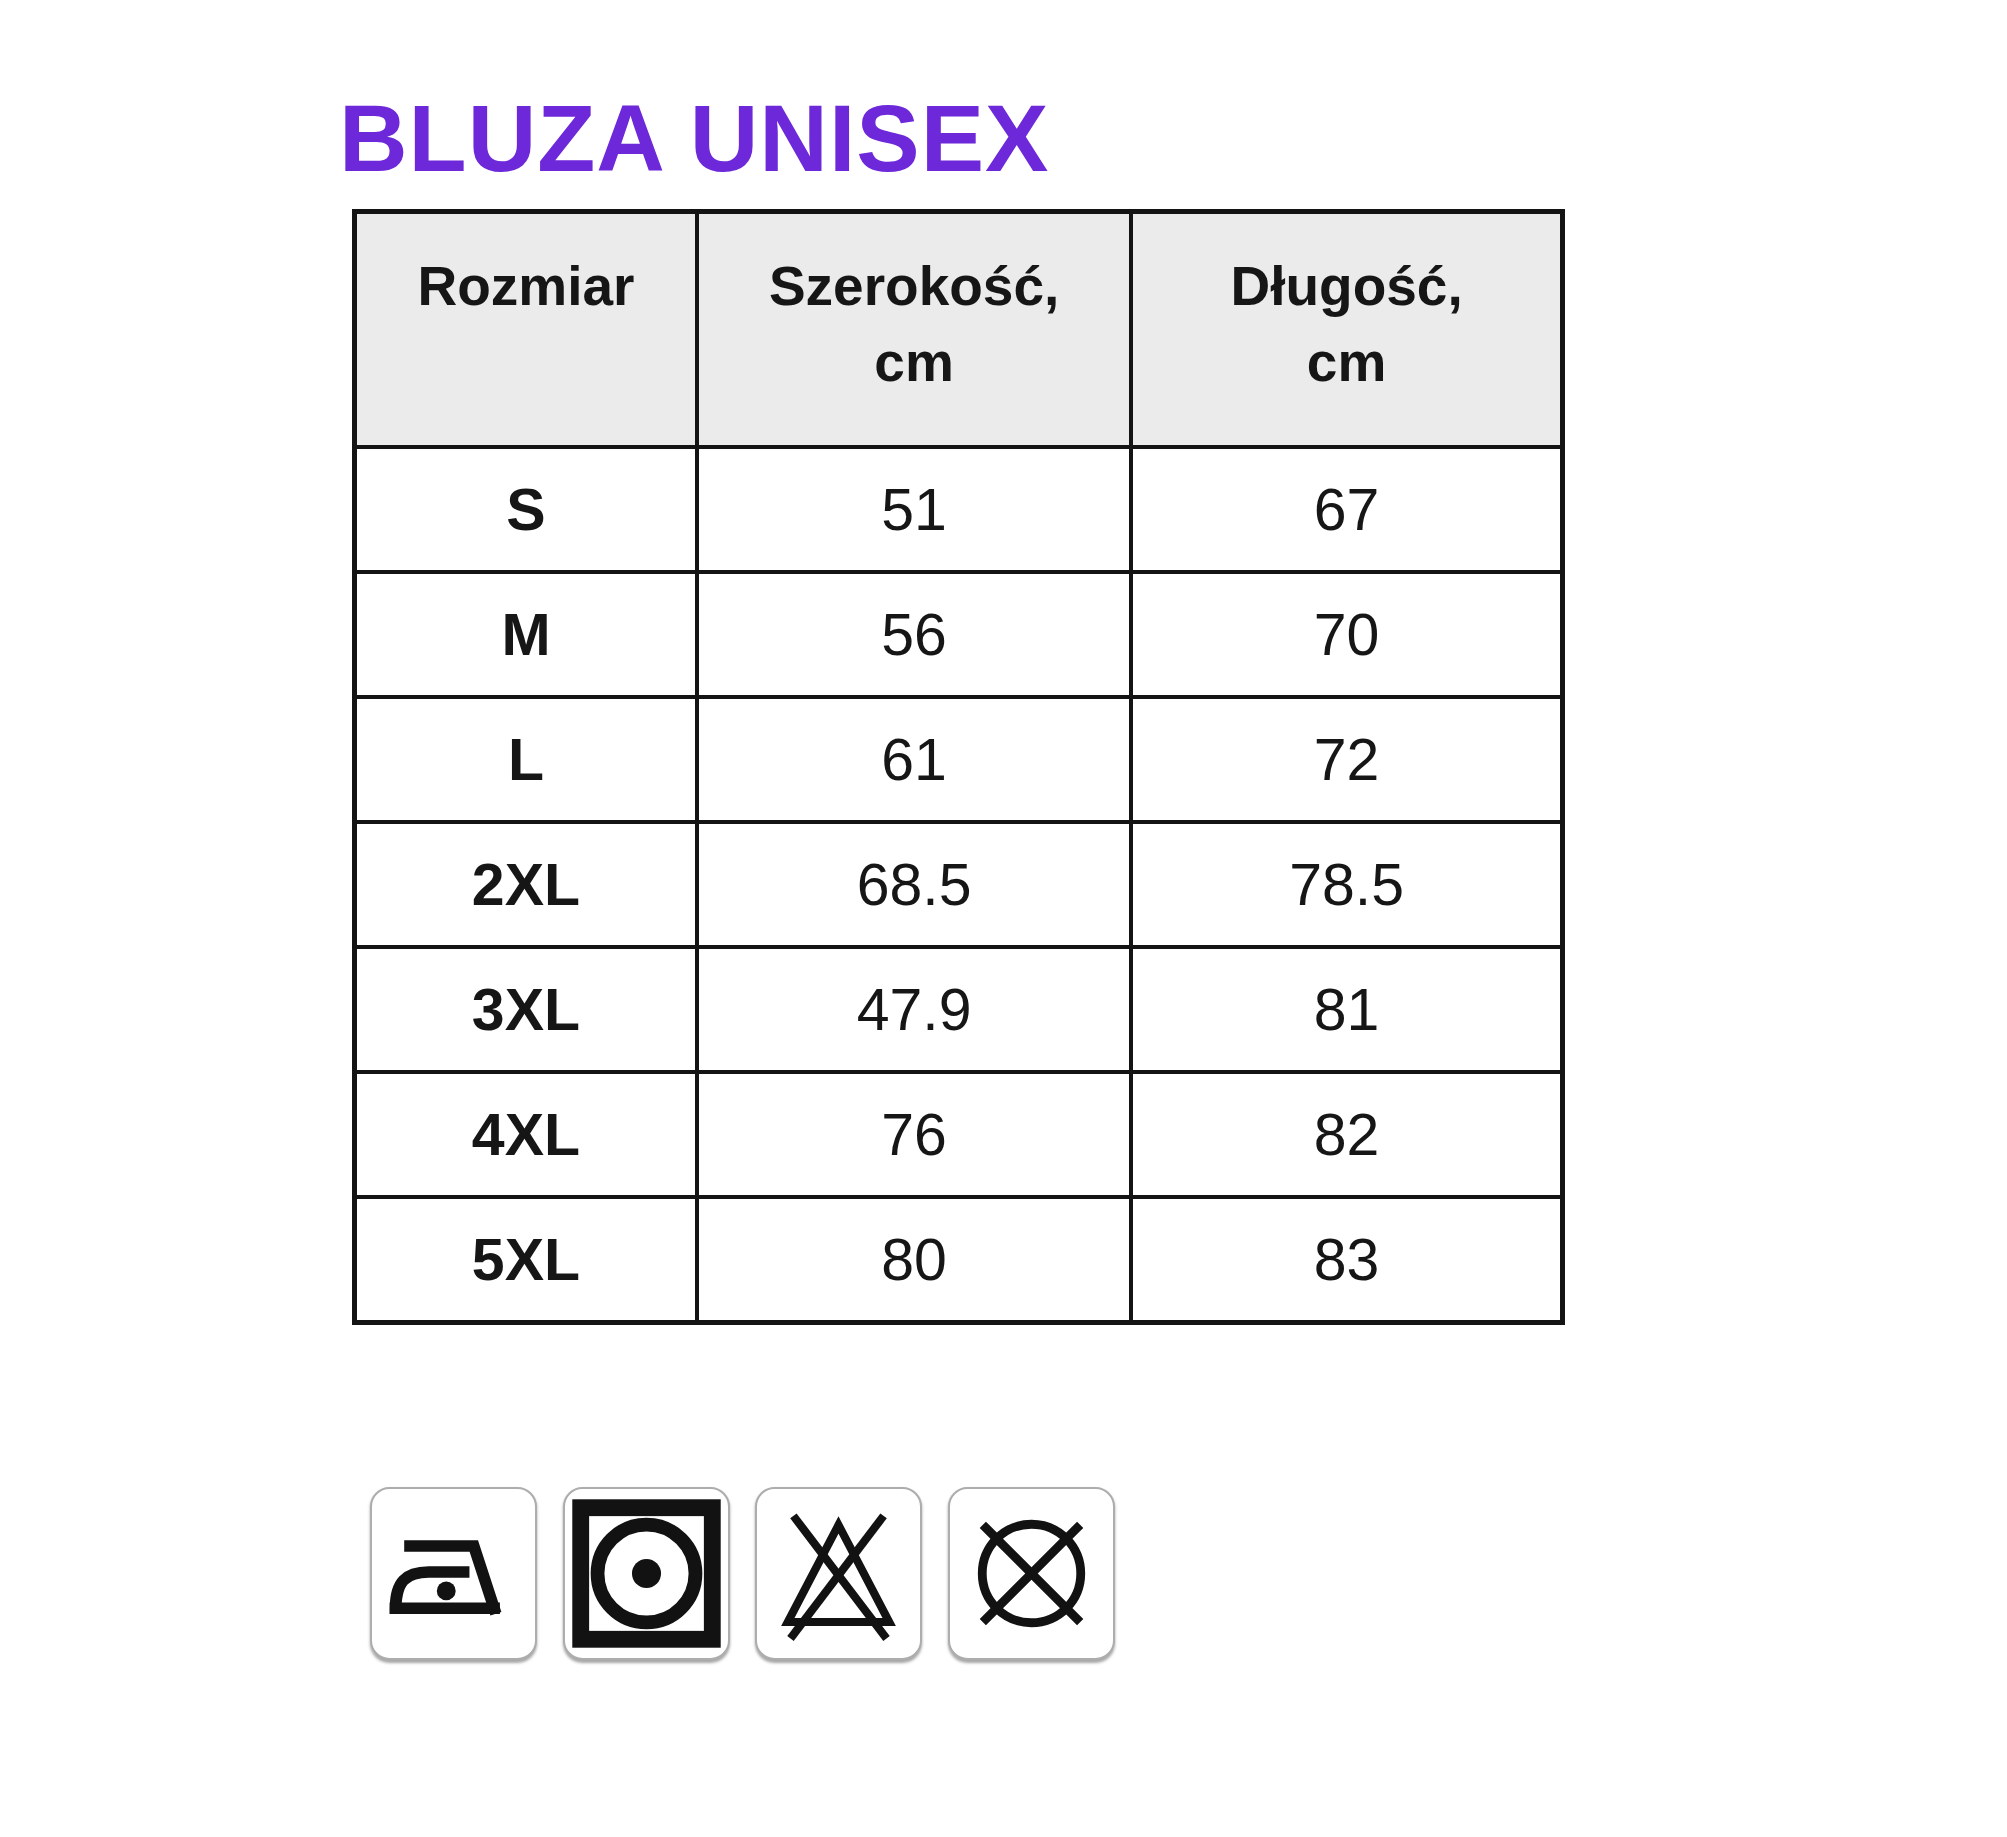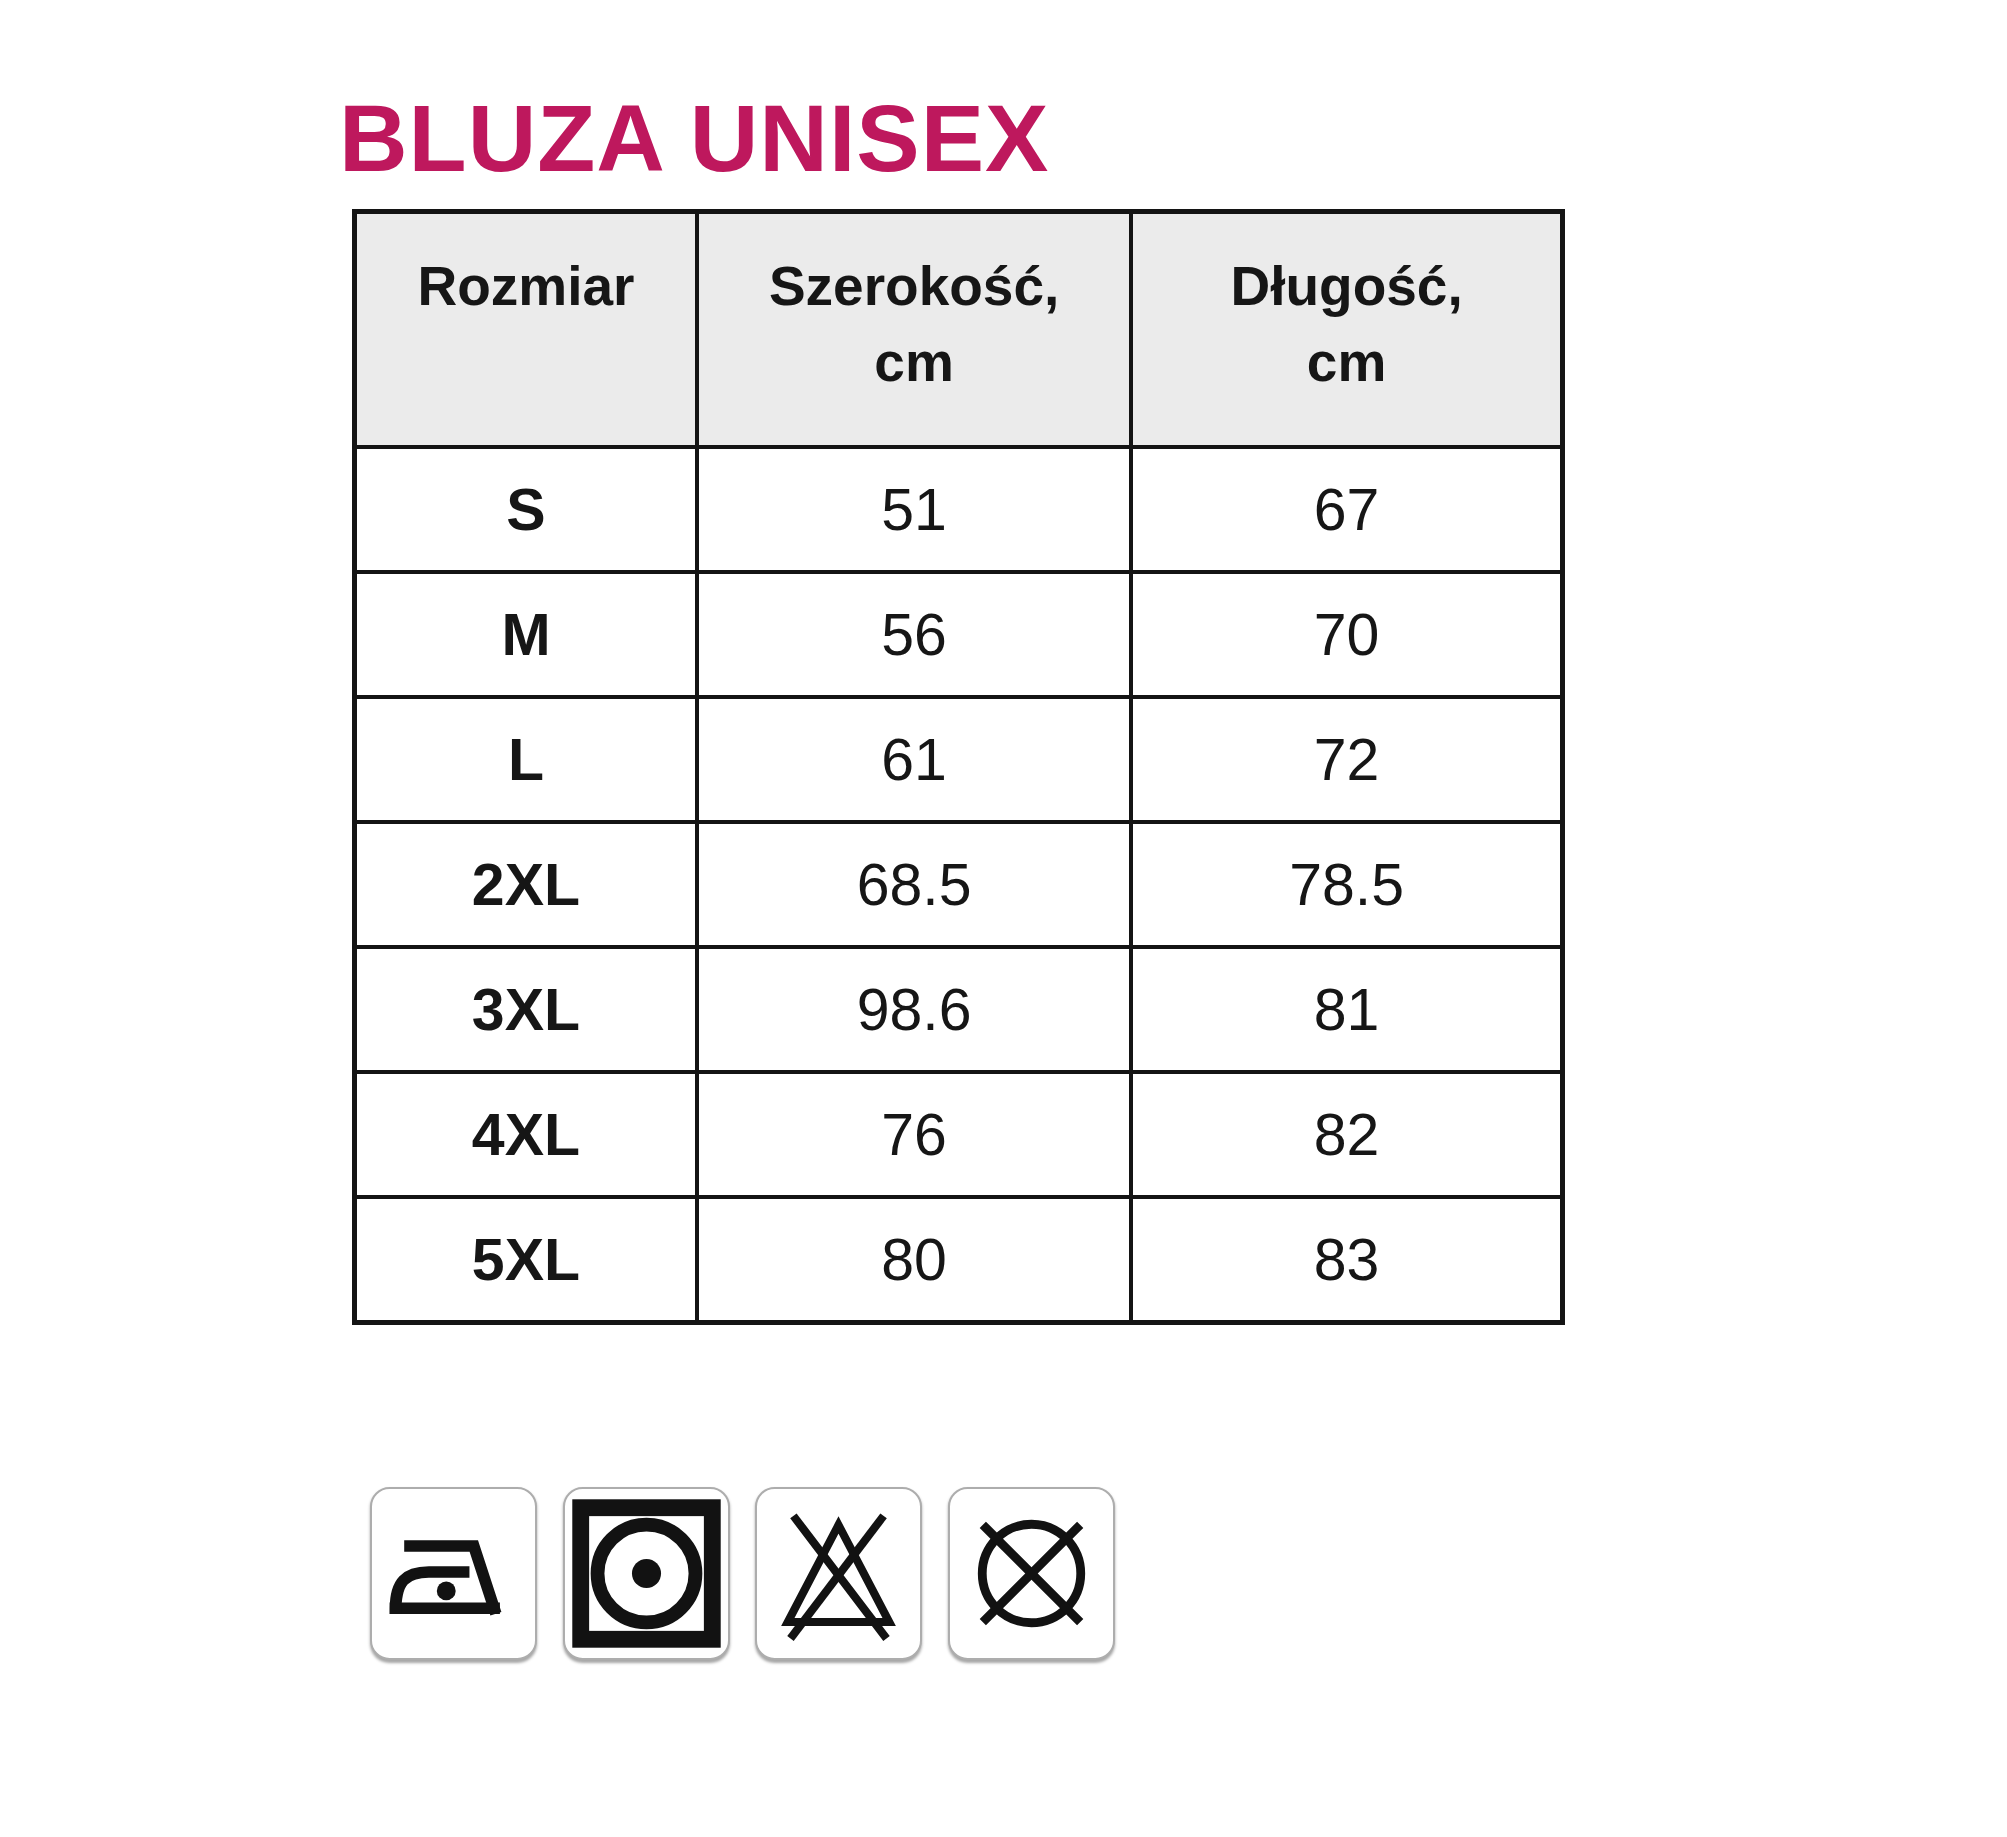--- a/index.html
+++ b/index.html
@@ -11,21 +11,21 @@
     font-family: "Liberation Sans", sans-serif;
     color: #161616;
   }
   .title {
     position: absolute;
     left: 339px; top: 84px;
     margin: 0;
     font-size: 95px;
     font-weight: bold;
     letter-spacing: 1px;
-    color: #be185d;
+    color: #6d28d9;
     white-space: nowrap;
   }
   table.size-table {
     position: absolute;
     left: 340px; top: 209px;
     width: 1213px;
     table-layout: fixed;
     border-collapse: collapse;
     border: 5.9px solid #141414;
     margin-left: 12px;
@@ -116,21 +116,21 @@
         <td>61</td>
         <td>72</td>
       </tr>
       <tr>
         <td class="size-cell">2XL</td>
         <td>68.5</td>
         <td>78.5</td>
       </tr>
       <tr>
         <td class="size-cell">3XL</td>
-        <td>98.6</td>
+        <td>47.9</td>
         <td>81</td>
       </tr>
       <tr>
         <td class="size-cell">4XL</td>
         <td>76</td>
         <td>82</td>
       </tr>
       <tr>
         <td class="size-cell">5XL</td>
         <td>80</td>

